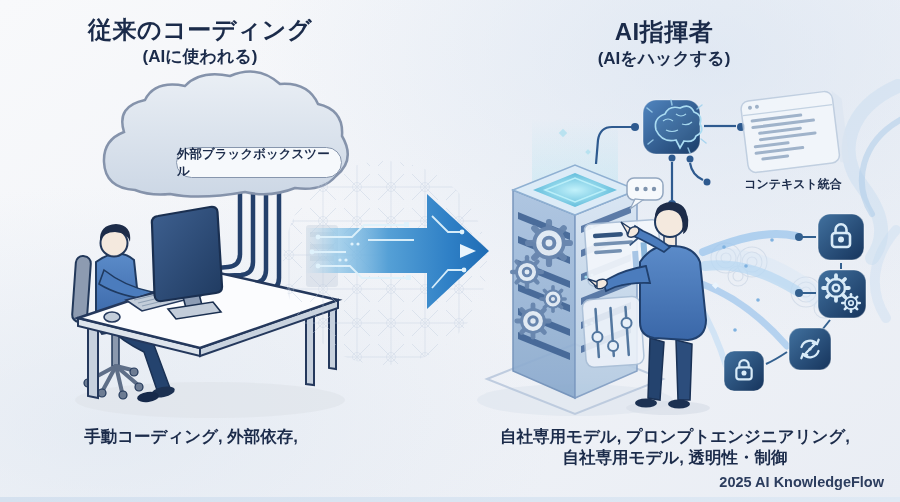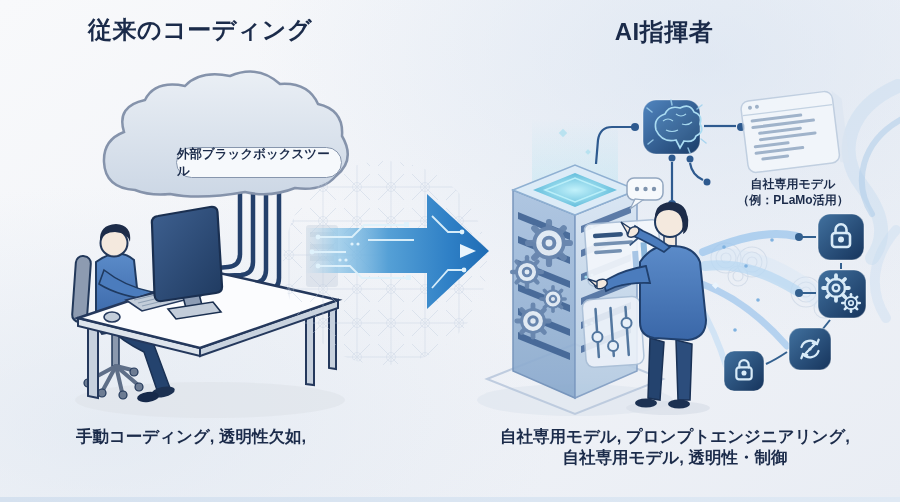--- a/index.html
+++ b/index.html
@@ -467,39 +467,41 @@
         </g>
         <circle cx="670" cy="222" r="15" fill="#f4e9de" stroke="#203a60" stroke-width="2"></circle>
         <path d="M655 222 Q653 203 671 202 Q688 203 687 220 Q687 228 682 232 Q685 211 669 210 Q657 210 655 222 Z" fill="#1d2c49"></path>
         <path d="M681 208 Q690 214 688 226 Q687 232 683 234 Q686 218 679 212 Z" fill="#1d2c49"></path>
       </g>
     </g>
   </svg>
 
   <div class="txt" style="left:50px;top:16px;width:300px;">
     <div class="title">従来のコーディング</div>
+    <div class="subtitle">(AIに使われる)</div>
   </div>
 
   <div class="txt" style="left:504px;top:18px;width:320px;">
     <div class="title">AI指揮者</div>
+    <div class="subtitle">(AIをハックする)</div>
   </div>
 
   <div class="cloud-pill">
     <span>外部ブラックボックスツール</span>
   </div>
 
   <div class="txt model-label">
-    <div>自社専用モデル</div>
-    <div>（例：PLaMo活用）</div>
+    <div>コンテキスト統合</div>
   </div>
 
   <div class="txt caption" style="left:36px;top:426px;width:310px;">
-    <div>手動コーディング, 透明性欠如,</div>
+    <div>手動コーディング, 外部依存,</div>
   </div>
 
   <div class="txt caption" style="left:480px;top:426px;width:390px;">
     <div>自社専用モデル, プロンプトエンジニアリング,</div>
     <div>自社専用モデル, 透明性・制御</div>
   </div>
 
+  <div class="footer-credit">2025 AI KnowledgeFlow</div>
 
   <div class="bottom-strip"></div>
 </div>
 
 </body></html>

